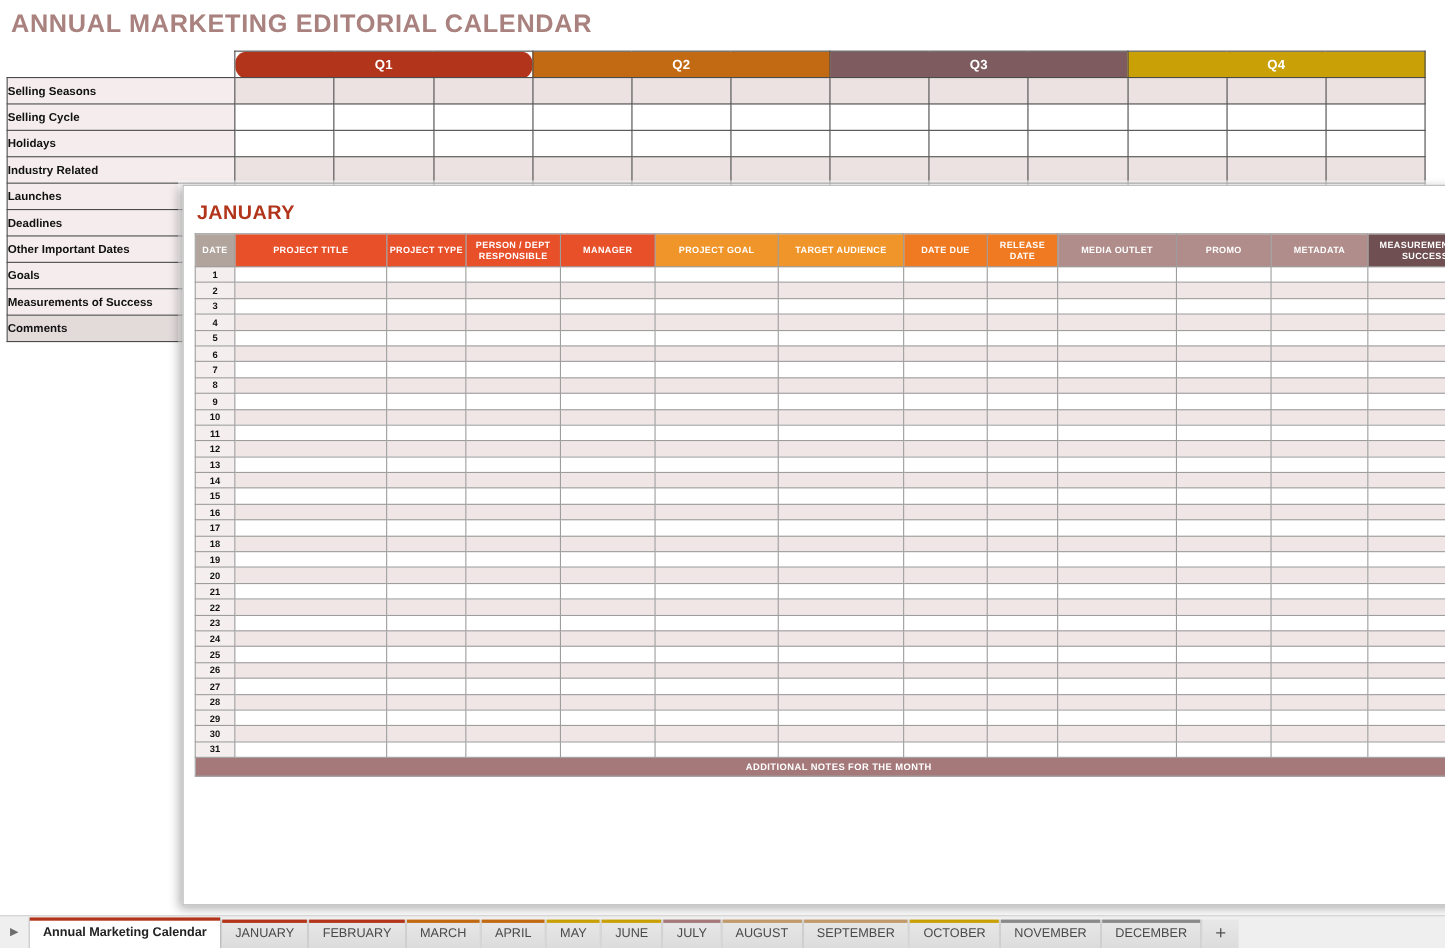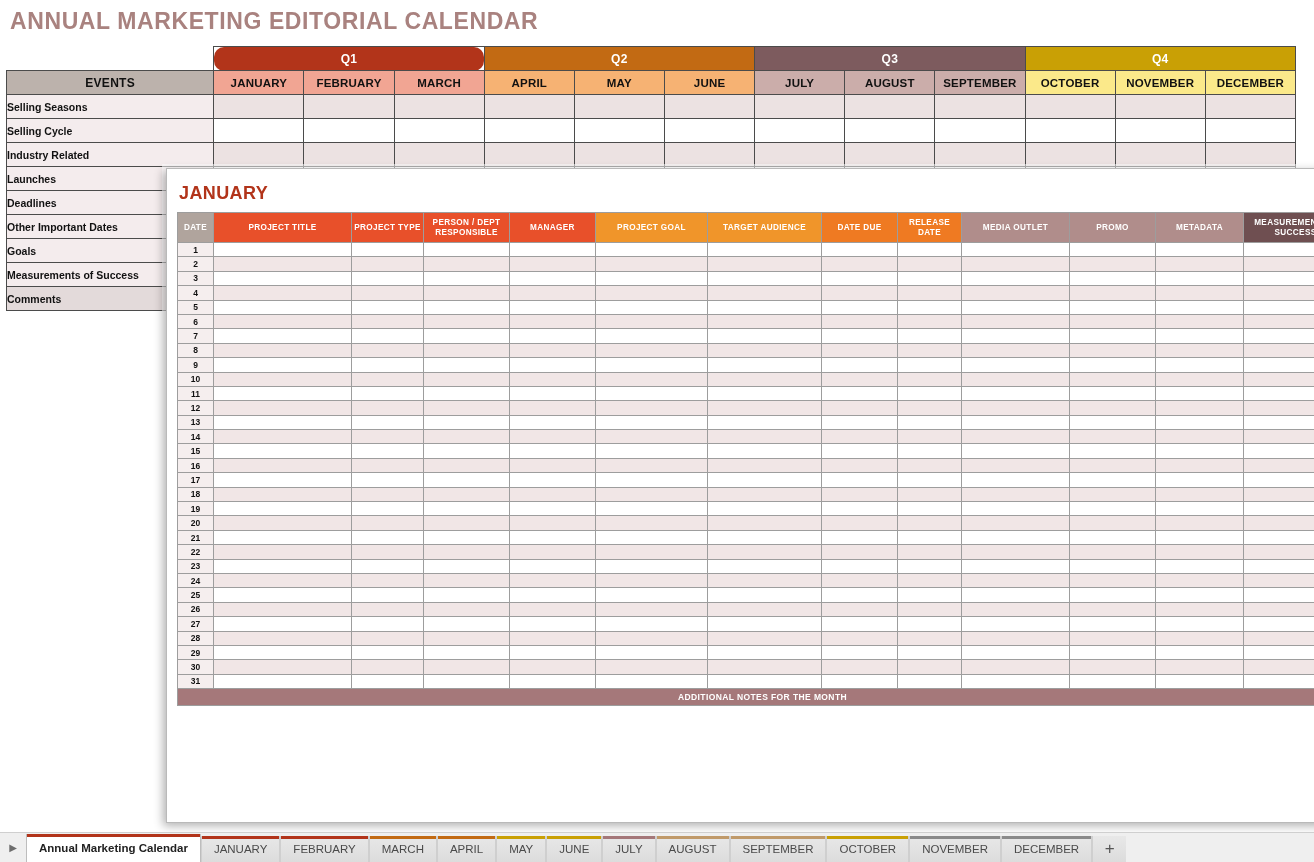--- a/index.html
+++ b/index.html
@@ -239,54 +239,54 @@
           <col style="width: 90px;">
         </colgroup>
       <thead>
         <tr id="quarter-row">
             <td style="background: rgb(255, 255, 255); border: none;"></td>
             <th class="qcell q1" colspan="3">Q1</th>
             <th class="qcell q2" colspan="3">Q2</th>
             <th class="qcell q3" colspan="3">Q3</th>
             <th class="qcell q4" colspan="3">Q4</th>
           </tr>
-        <tr id="month-row">
-            <th class="events-head">EVENTS</th>
-            <th class="m-head m1">JANUARY</th>
-            <th class="m-head m1">FEBRUARY</th>
-            <th class="m-head m1">MARCH</th>
-            <th class="m-head m2">APRIL</th>
-            <th class="m-head m2">MAY</th>
-            <th class="m-head m2">JUNE</th>
-            <th class="m-head m3">JULY</th>
-            <th class="m-head m3">AUGUST</th>
-            <th class="m-head m3">SEPTEMBER</th>
-            <th class="m-head m4">OCTOBER</th>
-            <th class="m-head m4">NOVEMBER</th>
-            <th class="m-head m4">DECEMBER</th>
-          </tr>
       </thead>
       <tbody id="annual-body">
           <tr>
             <td class="ev-label">Selling Seasons</td>
             <td class="dcell ev-cellB"></td>
             <td class="dcell ev-cellB"></td>
             <td class="dcell ev-cellB"></td>
             <td class="dcell ev-cellB"></td>
             <td class="dcell ev-cellB"></td>
             <td class="dcell ev-cellB"></td>
             <td class="dcell ev-cellB"></td>
             <td class="dcell ev-cellB"></td>
             <td class="dcell ev-cellB"></td>
             <td class="dcell ev-cellB"></td>
             <td class="dcell ev-cellB"></td>
             <td class="dcell ev-cellB"></td>
           </tr>
           <tr>
             <td class="ev-label">Selling Cycle</td>
+            <td class="dcell ev-cellA"></td>
+            <td class="dcell ev-cellA"></td>
+            <td class="dcell ev-cellA"></td>
+            <td class="dcell ev-cellA"></td>
+            <td class="dcell ev-cellA"></td>
+            <td class="dcell ev-cellA"></td>
+            <td class="dcell ev-cellA"></td>
+            <td class="dcell ev-cellA"></td>
+            <td class="dcell ev-cellA"></td>
+            <td class="dcell ev-cellA"></td>
+            <td class="dcell ev-cellA"></td>
+            <td class="dcell ev-cellA"></td>
+          </tr>
+          <tr>
+            <td class="ev-label">Holidays</td>
             <td class="dcell ev-cellA"></td>
             <td class="dcell ev-cellA"></td>
             <td class="dcell ev-cellA"></td>
             <td class="dcell ev-cellA"></td>
             <td class="dcell ev-cellA"></td>
             <td class="dcell ev-cellA"></td>
             <td class="dcell ev-cellA"></td>
             <td class="dcell ev-cellA"></td>
             <td class="dcell ev-cellA"></td>
             <td class="dcell ev-cellA"></td>

